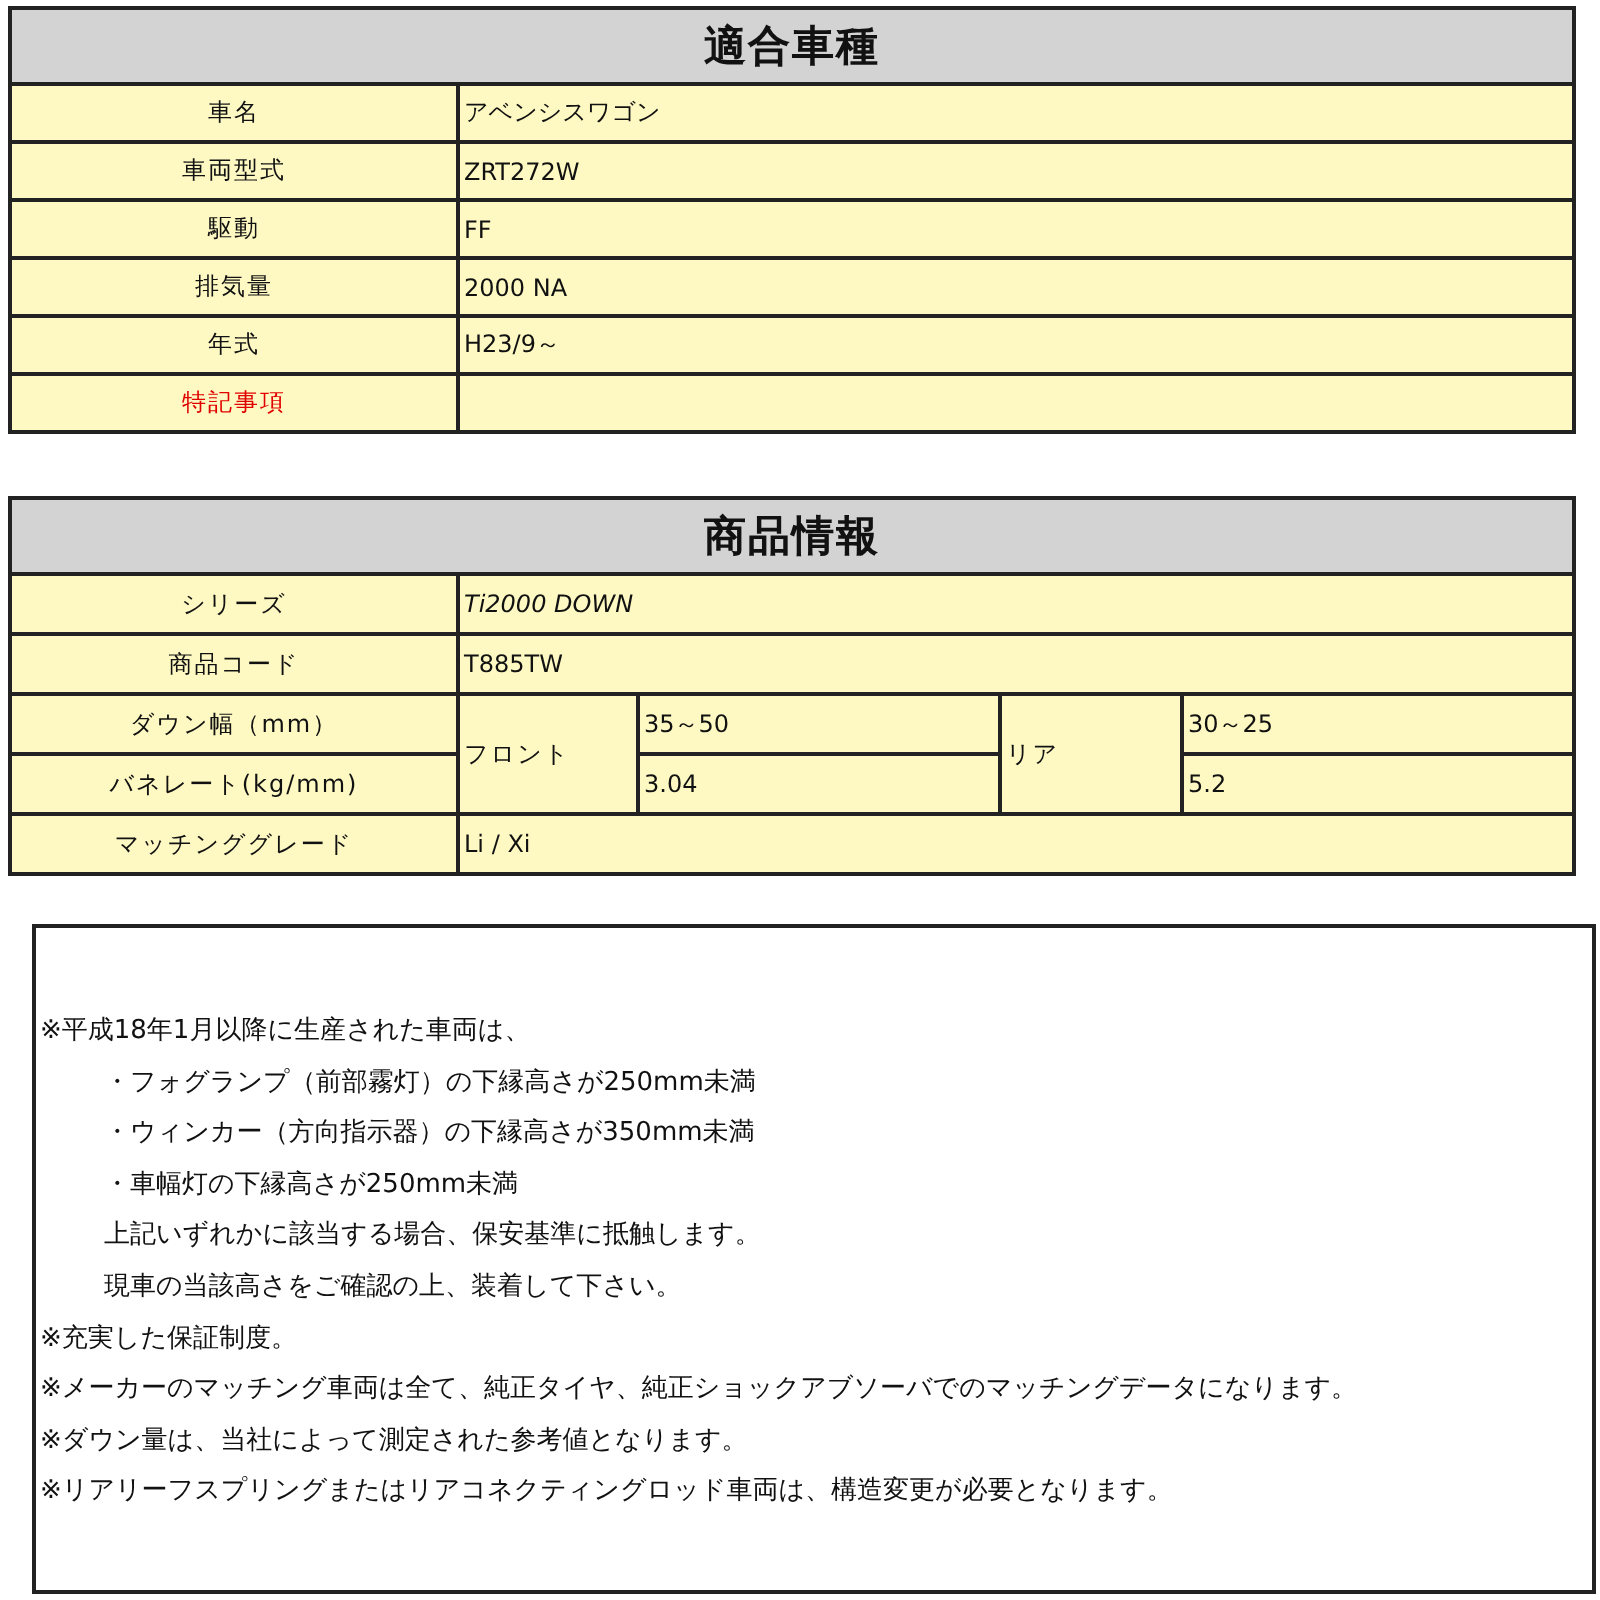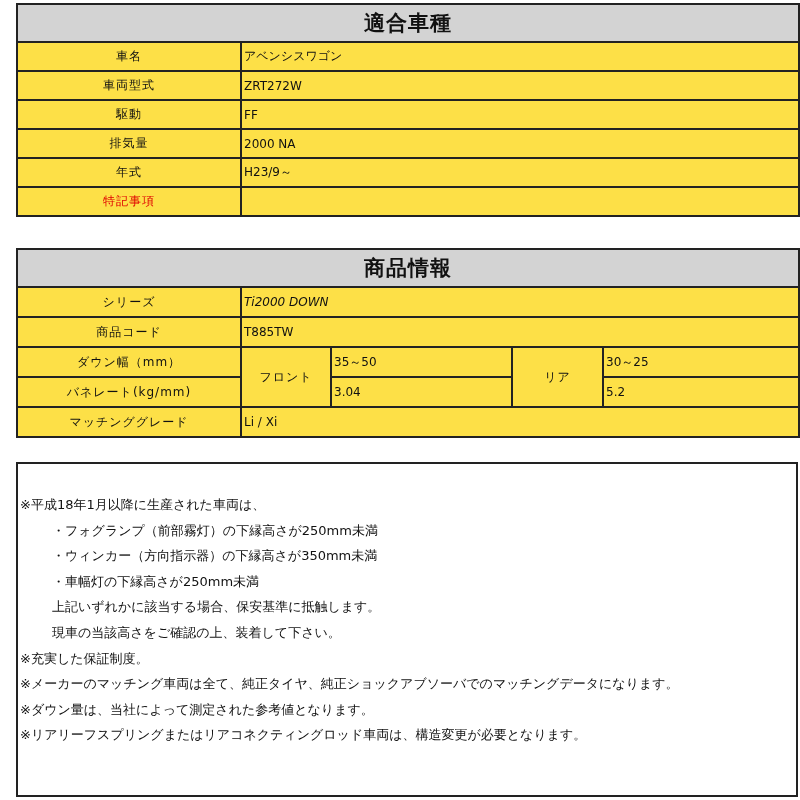--- a/index.html
+++ b/index.html
@@ -1,35 +1,35 @@
 <!DOCTYPE html>
 <html><head>
   <meta charset="utf-8">
   <style>
     html, body { margin: 0; padding: 0; background: #ffffff; }
     body { width: 800px; height: 800px; position: relative; overflow: hidden;
            font-family: "DejaVu Sans", "Liberation Sans", sans-serif; color: #111; }
-    table.spec { position: absolute; left: 16px; width: 782px; border-collapse: collapse;
-                 table-layout: fixed; background: #fde047; }
+    table.spec { position: absolute; left: 4px; width: 782px; border-collapse: collapse;
+                 table-layout: fixed; background: #fef9c3; }
     table.spec td, table.spec th { border: 2px solid #222; padding: 0 2px; font-size: 12px;
                  font-weight: normal; overflow: hidden; white-space: nowrap; }
     table.spec th.head { background: #d3d3d3; font-size: 21px; font-weight: bold; text-align: center;
                  height: 36px; letter-spacing: 1px; }
     td.lbl { text-align: center; letter-spacing: 1px; }
     td.val { text-align: left; padding-left: 3px; }
     td.red { color: #e00000; font-weight: bold; margin-left: 46px; }
     td.italic { font-style: italic; }
     #t1 { top: 3px; }
     #t1 tr.r td { height: 27px; }
     #t2 { top: 248px; }
     #t2 tr.r td { height: 28px; }
-    td.mid { text-align: center; vertical-align: middle; letter-spacing: 1px; border-radius: 16px; }
+    td.mid { vertical-align: middle; letter-spacing: 1px; border-radius: 16px; }
     .notes { position: absolute; left: 16px; top: 462px; width: 778px; height: 331px;
              border: 2px solid #222; background: #fff; box-sizing: content-box; }
-    .notes .inner { padding-top: 28px; }
+    .notes .inner { padding-top: 39px; }
     .notes .line { font-size: 13px; line-height: 25.6px; height: 25.6px; white-space: nowrap;
                    padding-left: 2px; }
     .notes .line.indent1 { padding-left: 34px; }
     .notes .line.indent2 { padding-left: 34px; }
   </style>
 </head>
 <body>
 
 <table class="spec" id="t1">
   <colgroup>

